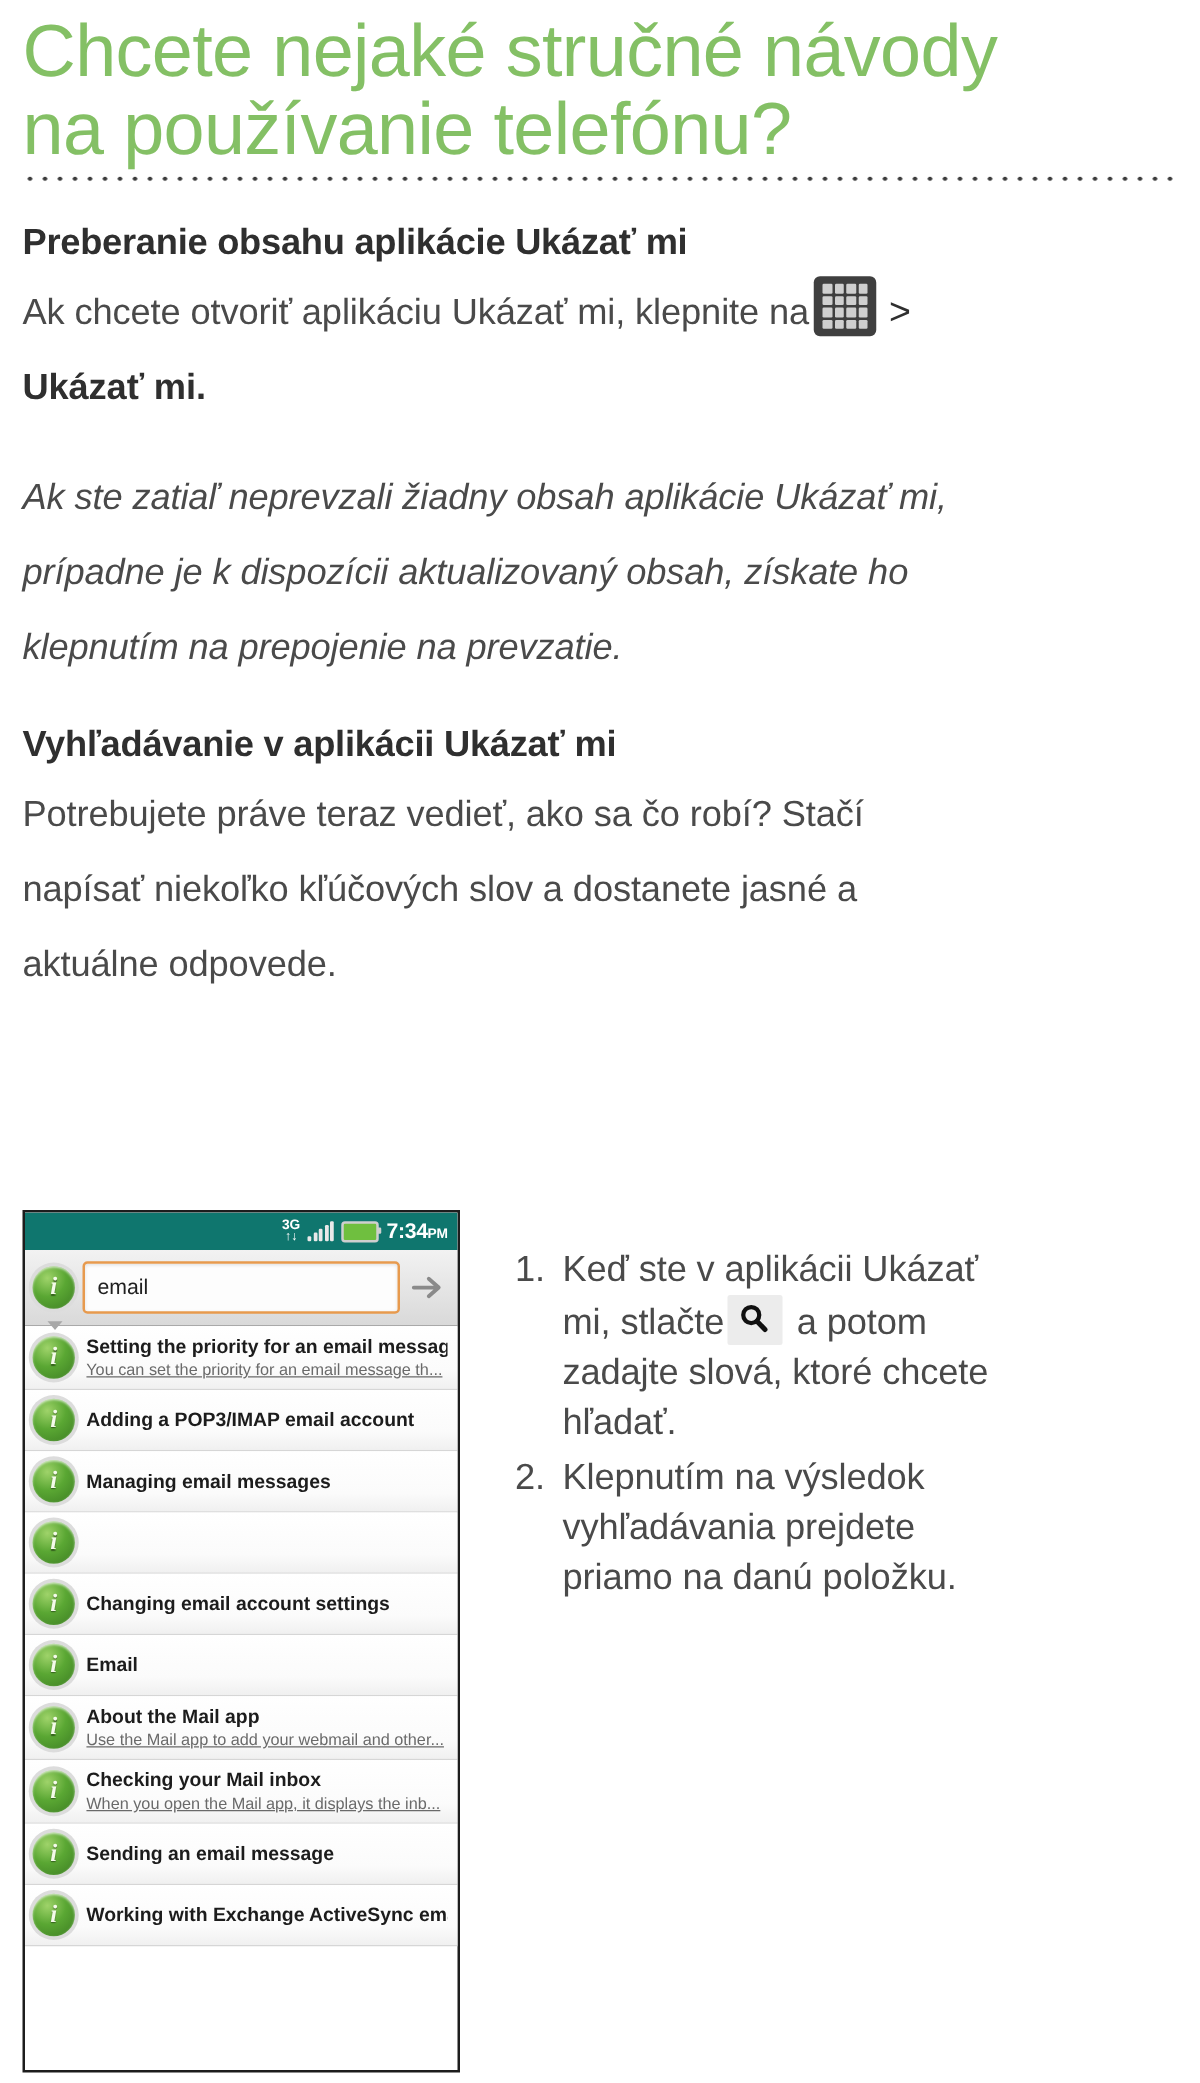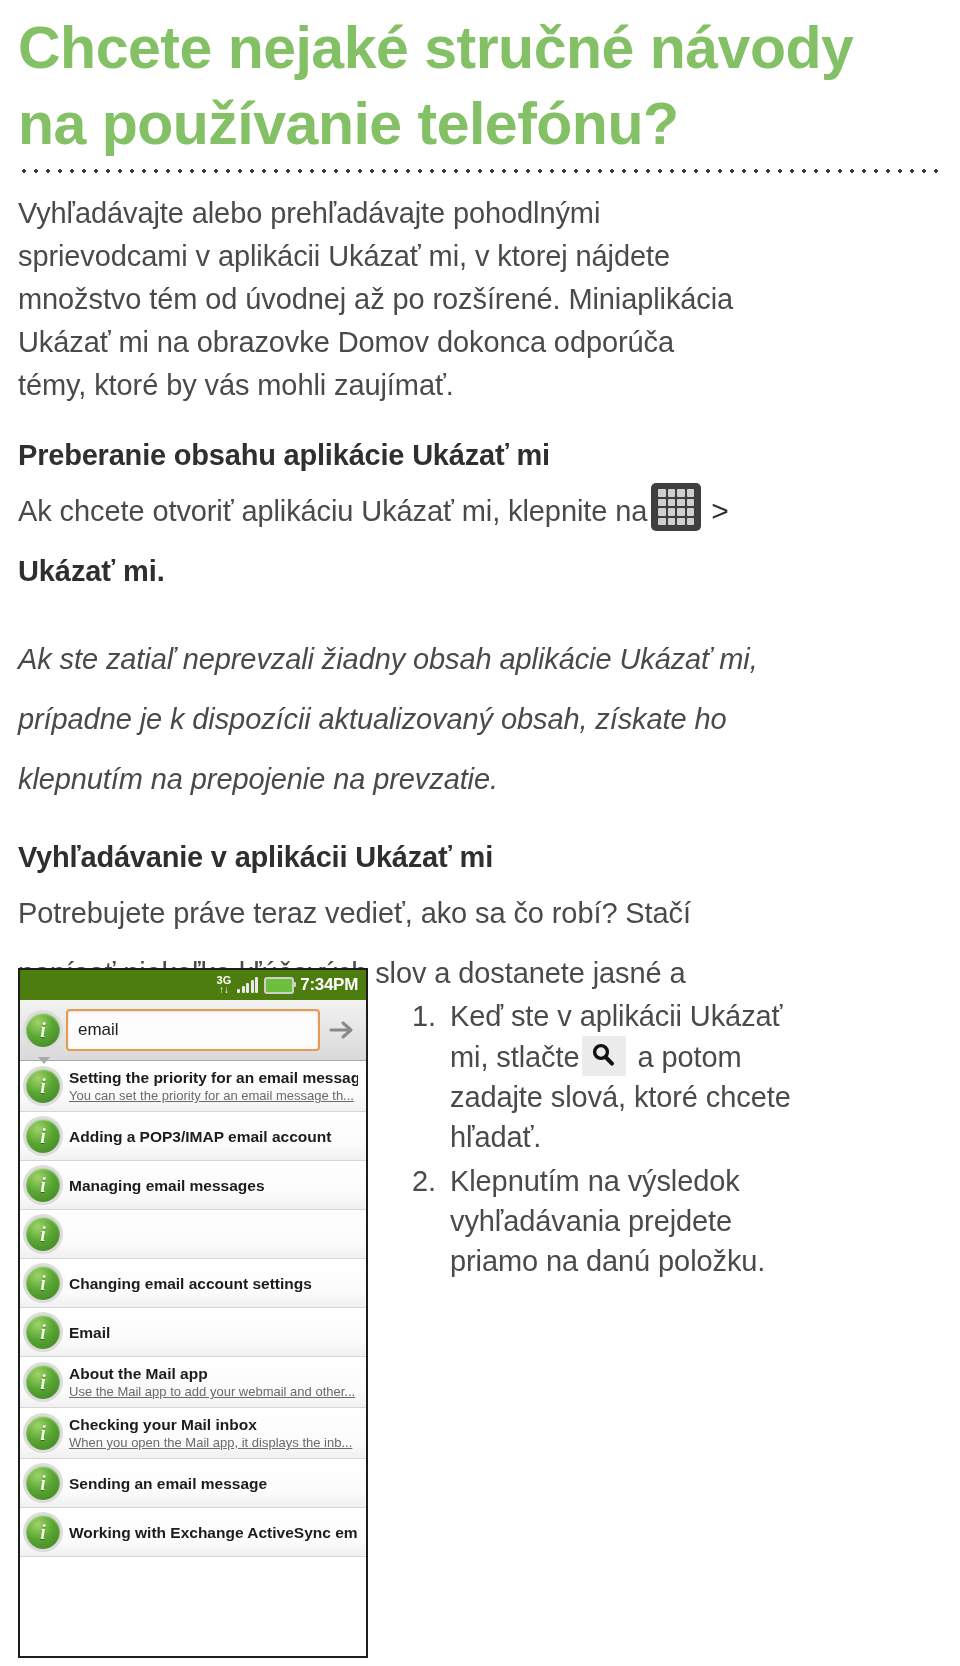--- a/index.html
+++ b/index.html
@@ -22,22 +22,22 @@
     width: 960px;
     height: 1666px;
     padding: 0;
     box-sizing: border-box;
   }
 
   
   .title {
     color: #84c065;
     font-size: 59px;
-    line-height: 76px;
-    font-weight: 700;
+    line-height: 62px;
+    font-weight: 400;
     letter-spacing: -0.5px;
     padding: 10px 20px 0 18px;
     margin: 0;
     white-space: pre-line;
   }
 
   
   .dotted-rule {
     margin: 6px 18px 0 18px;
     height: 6px;
@@ -146,21 +146,21 @@
     top: 0;
     width: 350px;
     height: 690px;
     background: #ffffff;
     border: 2px solid #1d1d1d;
     box-sizing: border-box;
     overflow: hidden;
   }
   .statusbar {
     height: 30px;
-    background: #4d7c0f;
+    background: #0f766e;
     display: flex;
     align-items: center;
     justify-content: flex-end;
     padding-right: 8px;
     gap: 6px;
   }
   .sb-3g {
     color: #ffffff;
     font-size: 11px;
     line-height: 10px;
@@ -178,21 +178,21 @@
   .bars span:nth-child(5) { height: 16px; }
   .batt {
     width: 26px; height: 13px; border: 2px solid #cfcfcf; border-radius: 3px;
     position: relative; background: #6fbf3f;
   }
   .batt:after {
     content:""; position:absolute; right:-4px; top:3px; width:3px; height:5px;
     background:#cfcfcf; border-radius:0 1px 1px 0;
   }
   .sb-time { color:#ffffff; font-size:17px; font-weight:700; letter-spacing:-0.3px; }
-  .sb-time em { font-style: normal; font-size: 17px; }
+  .sb-time em { font-style: normal; font-size: 11px; }
 
   .searchbar {
     height: 60px;
     background: linear-gradient(#f2f2f2, #d9d9d9);
     display: flex;
     align-items: center;
     padding: 0 6px;
     border-bottom: 1px solid #a9a9a9;
     gap: 6px;
   }
@@ -296,25 +296,20 @@
 </head>
 <body>
 
 <div class="page">
 
   <h1 class="title">Chcete nejaké stručné návody
 na používanie telefónu?</h1>
 
   <div class="dotted-rule"></div>
 
-  <p class="intro">Vyhľadávajte alebo prehľadávajte pohodlnými
-sprievodcami v aplikácii Ukázať mi, v ktorej nájdete
-množstvo tém od úvodnej až po rozšírené. Miniaplikácia
-Ukázať mi na obrazovke Domov dokonca odporúča
-témy, ktoré by vás mohli zaujímať.</p>
 
   <h2 class="section-head">Preberanie obsahu aplikácie Ukázať mi</h2>
 
   <p class="para tight"><span>Ak chcete otvoriť aplikáciu Ukázať mi, klepnite na</span><span class="apps-icon"><span class="grid"><i></i><i></i><i></i><i></i><i></i><i></i><i></i><i></i><i></i><i></i><i></i><i></i><i></i><i></i><i></i><i></i></span></span><span class="chev">&gt;</span><br><span class="bold-inline">Ukázať mi.</span></p>
 
   <p class="para spaced">Ak ste zatiaľ neprevzali žiadny obsah aplikácie Ukázať mi,
 prípadne je k dispozícii aktualizovaný obsah, získate ho
 klepnutím na prepojenie na prevzatie.</p>
 
   <h2 class="section-head">Vyhľadávanie v aplikácii Ukázať mi</h2>

